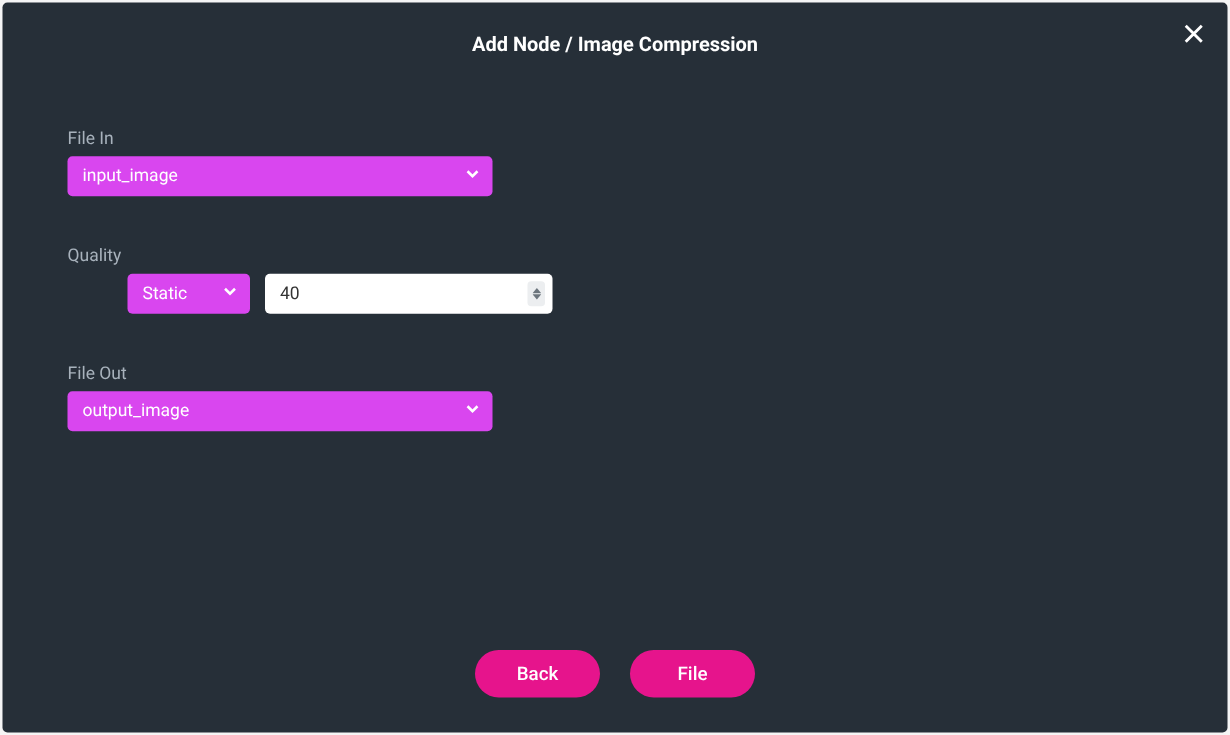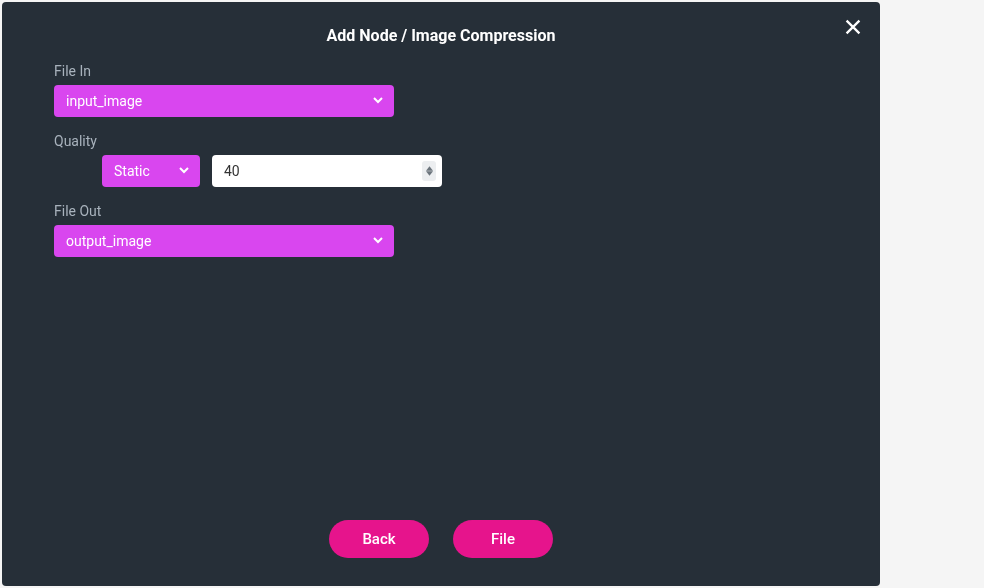--- a/index.html
+++ b/index.html
@@ -8,21 +8,21 @@
       box-sizing: border-box;
       font-family: -apple-system, BlinkMacSystemFont, "Segoe UI", Roboto, "Helvetica Neue", Arial, sans-serif;
     }
     body {
       background: #f5f5f5;
       width: 984px;
       height: 588px;
       overflow: hidden;
     }
     .modal {
-      width: 878px;
+      width: 980px;
       height: 584px;
       margin: 2px;
       background: #262f38;
       border-radius: 4px;
       position: relative;
       display: flex;
       flex-direction: column;
       justify-content: flex-end;
     }
     .modal-header {
@@ -50,20 +50,21 @@
       height: 22px;
       stroke: #ffffff;
       stroke-width: 2.5;
     }
     .modal-body {
       flex: 1;
       padding: 0 52px;
     }
     .field-group {
       margin-bottom: 16px;
+      margin-top: 40px;
     }
     .field-label {
       color: #a8b2bc;
       font-size: 14px;
       font-weight: 400;
       margin-bottom: 6px;
       display: block;
     }
     .select-control {
       background: #d946ef;

